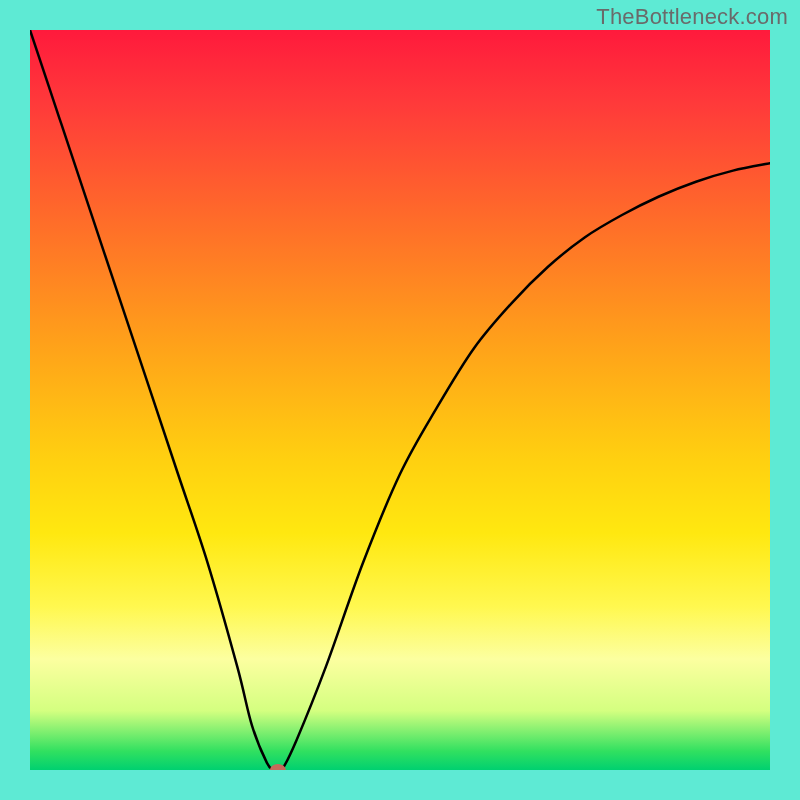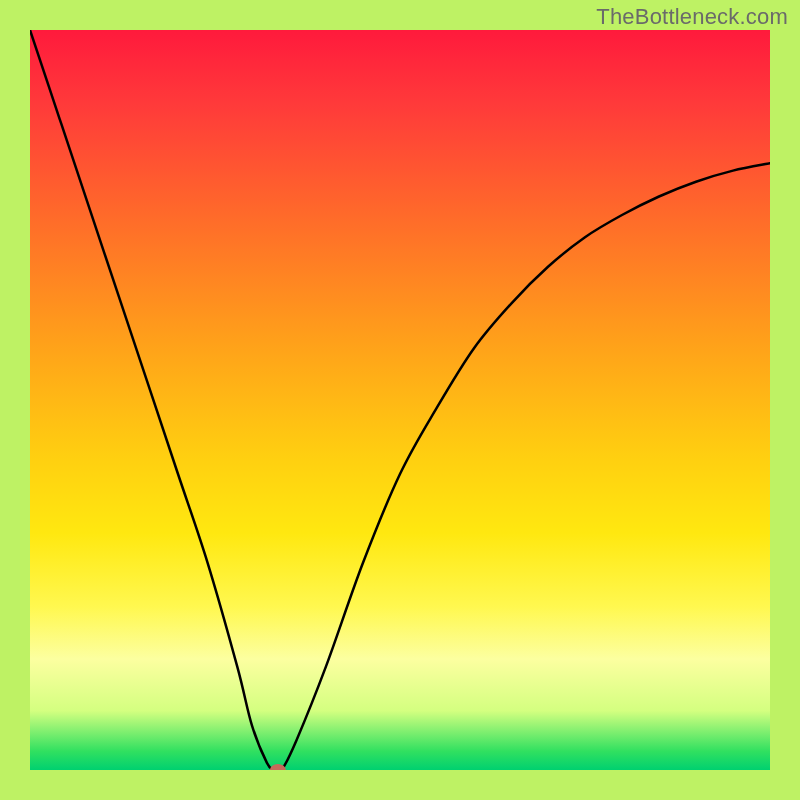--- a/index.html
+++ b/index.html
@@ -8,21 +8,21 @@
     width: 800px;
     height: 800px;
     overflow: hidden;
     background: #000;
     font-family: Arial, Helvetica, sans-serif;
   }
   .frame {
     position: relative;
     width: 800px;
     height: 800px;
-    background: #bef264;
+    background: #5eead4;
   }
   .plot-area {
     position: absolute;
     left: 30px;
     top: 30px;
     width: 740px;
     height: 740px;
     background: linear-gradient(to bottom,
       #ff1a3c 0%,
       #ff3a3a 10%,

